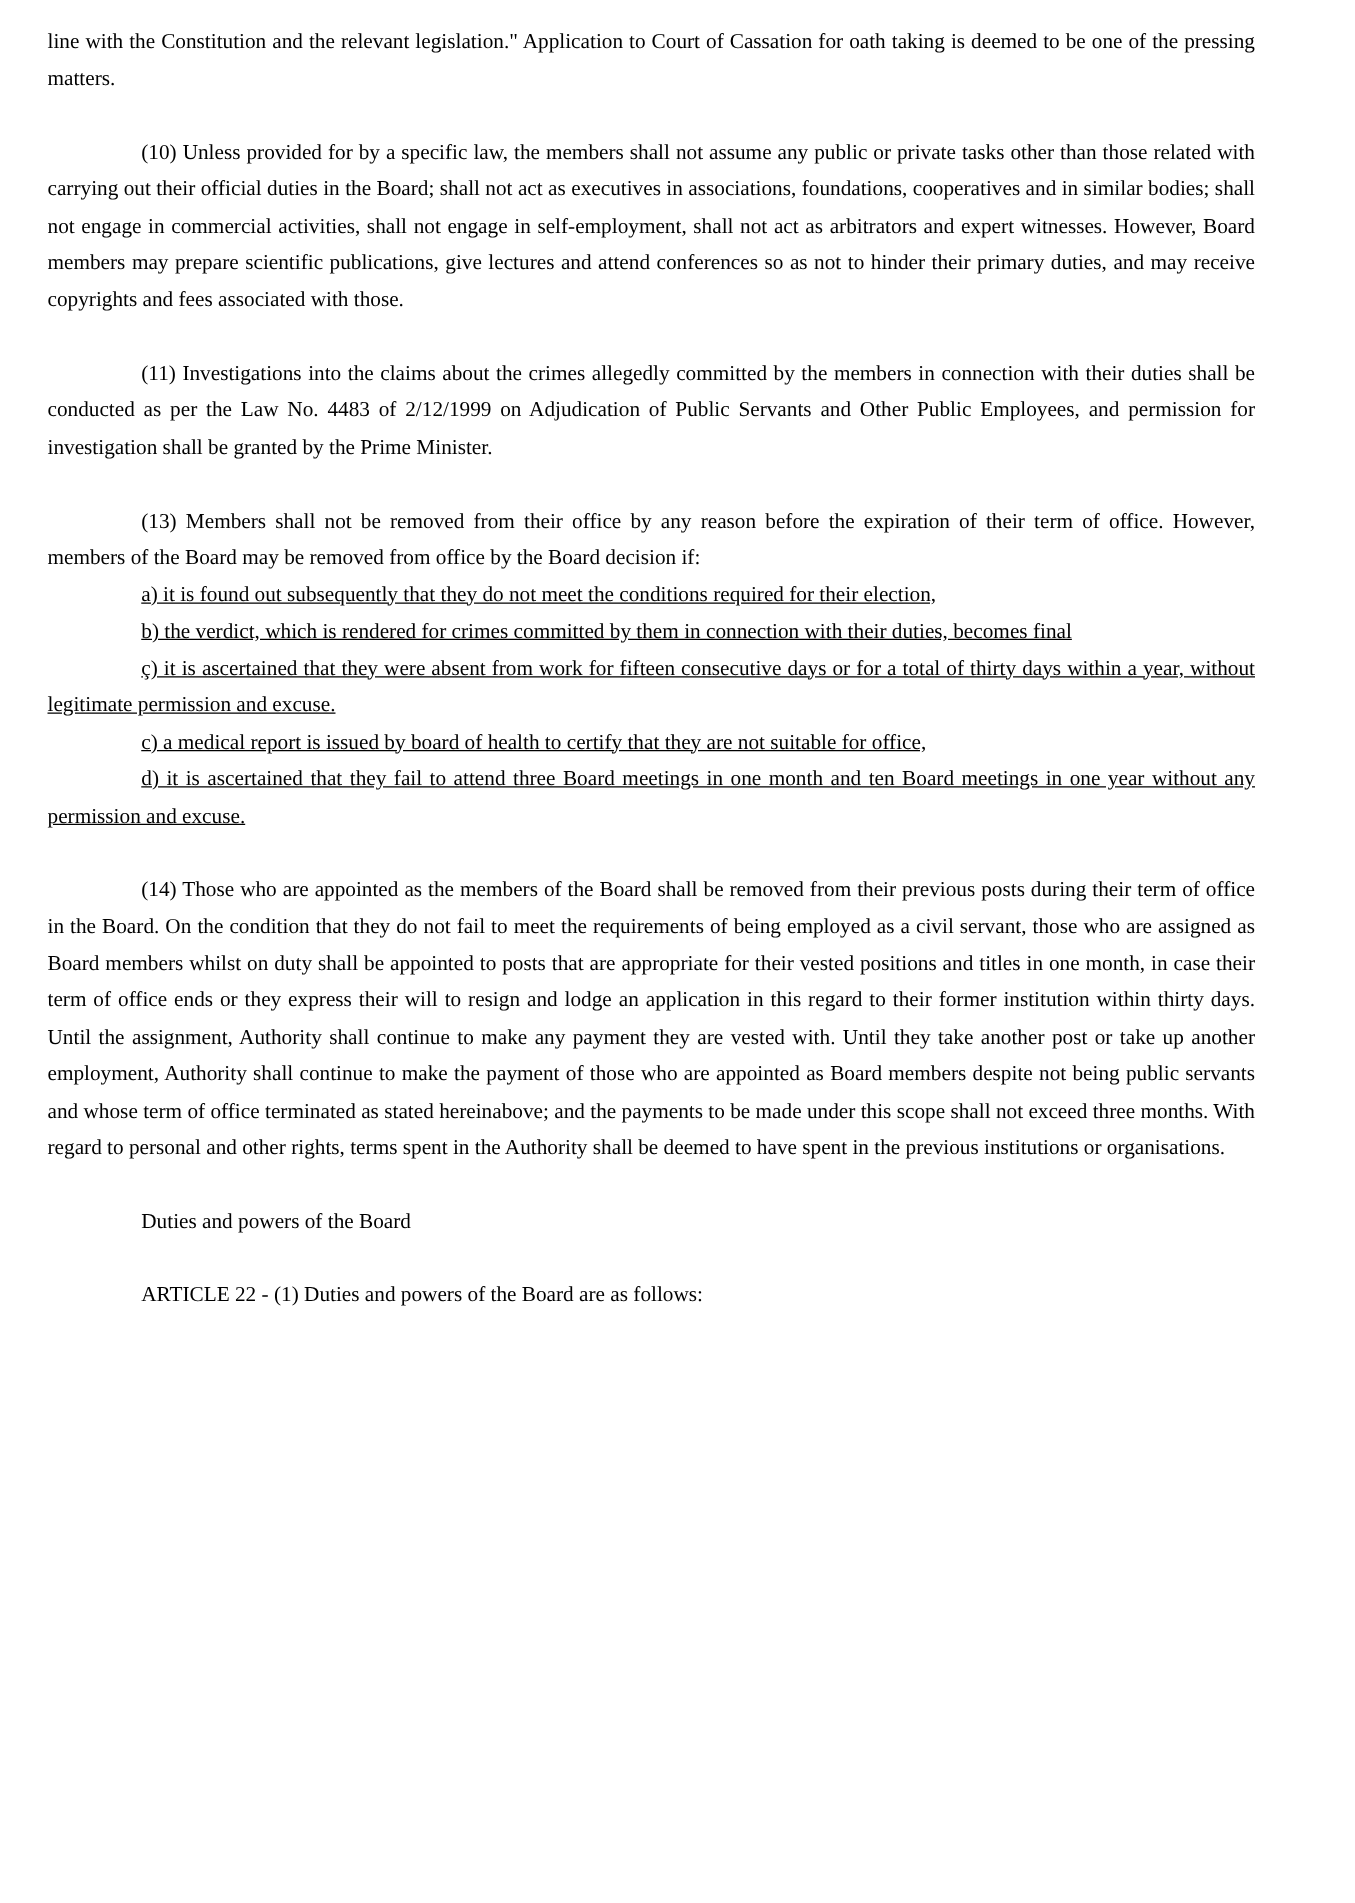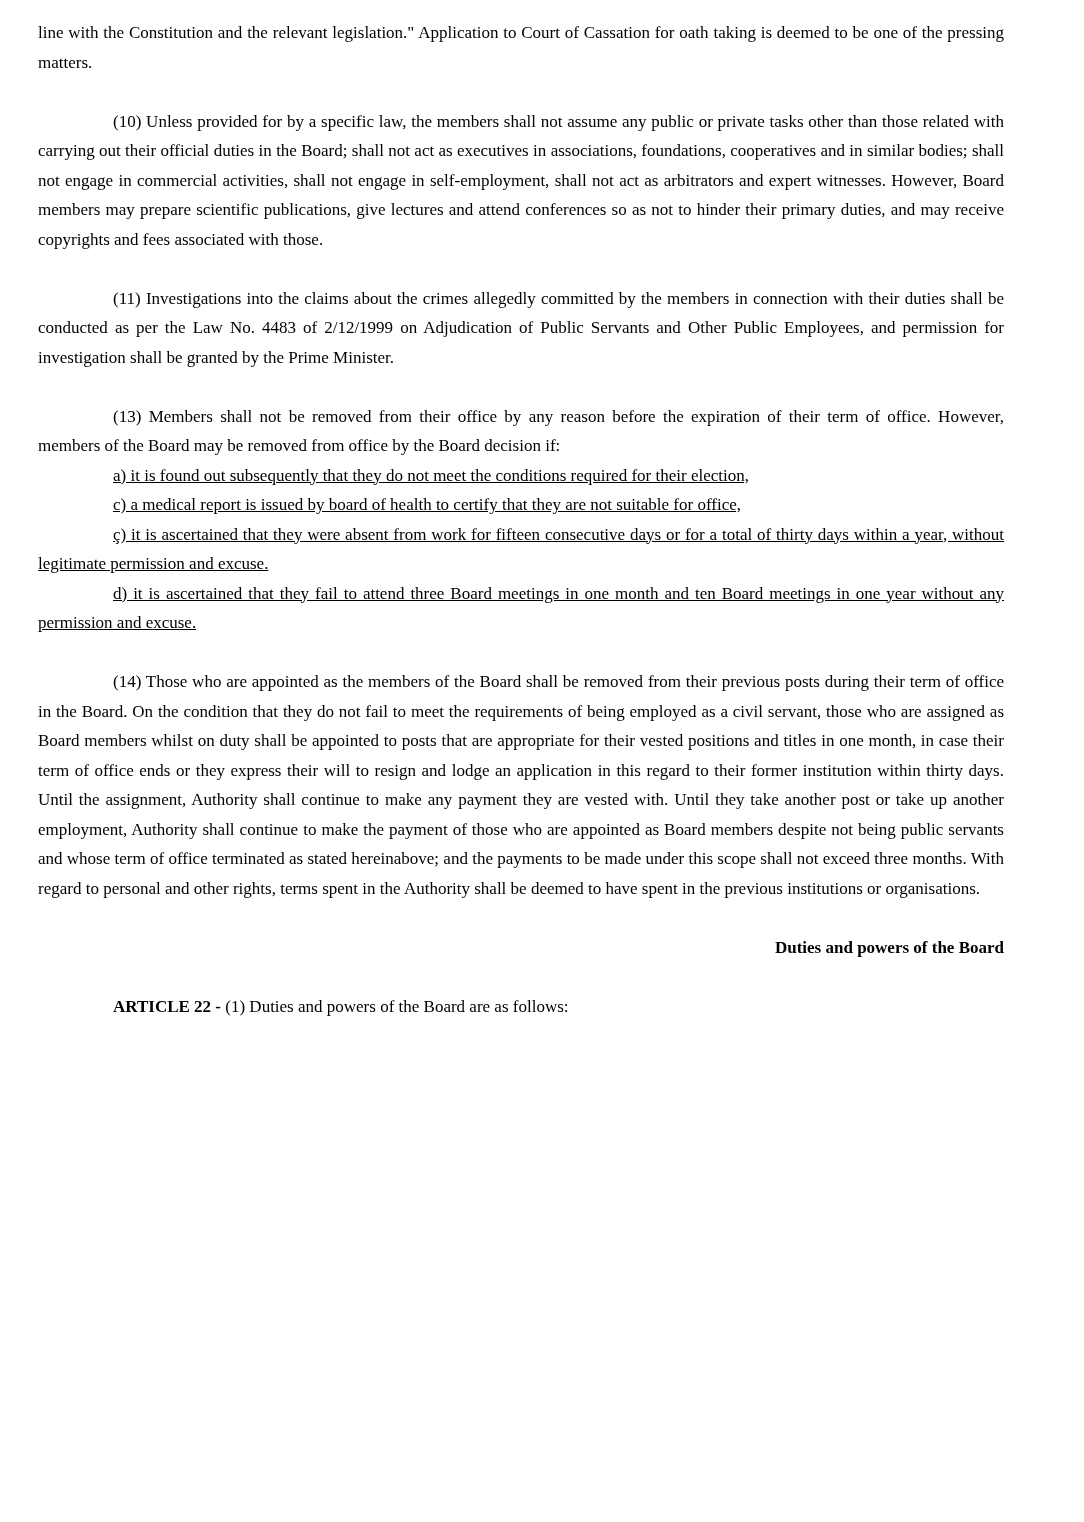--- a/index.html
+++ b/index.html
@@ -34,46 +34,46 @@
       margin-top: 29.5px;
     }
     .item {
       margin: 0;
       text-align: justify;
       text-indent: 75px;
       text-decoration: underline;
     }
     .heading {
       margin: 29.5px 0 0 75px;
-      font-weight: bold;
-      text-align: right;
+      font-weight: normal;
     }
     .article {
       margin: 29.5px 0 0 75px;
     }
     .article b {
-      font-weight: bold;
+      font-weight: normal;
     }
   </style>
 </head>
 <body>
 
 <div class="page">
   <p class="para">line with the Constitution and the relevant legislation." Application to Court of Cassation for oath taking is deemed to be one of the pressing matters.</p>
 
   <p class="para indent gap">(10) Unless provided for by a specific law, the members shall not assume any public or private tasks other than those related with carrying out their official duties in the Board; shall not act as executives in associations, foundations, cooperatives and in similar bodies; shall not engage in commercial activities, shall not engage in self-employment, shall not act as arbitrators and expert witnesses. However, Board members may prepare scientific publications, give lectures and attend conferences so as not to hinder their primary duties, and may receive copyrights and fees associated with those.</p>
 
   <p class="para indent gap">(11) Investigations into the claims about the crimes allegedly committed by the members in connection with their duties shall be conducted as per the Law No. 4483 of 2/12/1999 on Adjudication of Public Servants and Other Public Employees, and permission for investigation shall be granted by the Prime Minister.</p>
 
 
   <div>
     <p class="para indent gap">(13) Members shall not be removed from their office by any reason before the expiration of their term of office. However, members of the Board may be removed from office by the Board decision if:</p>
     <p class="item">a) it is found out subsequently that they do not meet the conditions required for their election,</p>
+    <p class="item">b) the verdict, which is rendered for crimes committed by them in connection with their duties, becomes final</p>
+    <p class="item">ç) it is ascertained that they were absent from work for fifteen consecutive days or for a total of thirty days within a year, without legitimate permission and excuse.</p>
     <p class="item">c) a medical report is issued by board of health to certify that they are not suitable for office,</p>
-    <p class="item">ç) it is ascertained that they were absent from work for fifteen consecutive days or for a total of thirty days within a year, without legitimate permission and excuse.</p>
     <p class="item">d) it is ascertained that they fail to attend three Board meetings in one month and ten Board meetings in one year without any permission and excuse.</p>
   </div>
 
   <p class="para indent gap">(14) Those who are appointed as the members of the Board shall be removed from their previous posts during their term of office in the Board. On the condition that they do not fail to meet the requirements of being employed as a civil servant, those who are assigned as Board members whilst on duty shall be appointed to posts that are appropriate for their vested positions and titles in one month, in case their term of office ends or they express their will to resign and lodge an application in this regard to their former institution within thirty days. Until the assignment, Authority shall continue to make any payment they are vested with. Until they take another post or take up another employment, Authority shall continue to make the payment of those who are appointed as Board members despite not being public servants and whose term of office terminated as stated hereinabove; and the payments to be made under this scope shall not exceed three months. With regard to personal and other rights, terms spent in the Authority shall be deemed to have spent in the previous institutions or organisations.</p>
 
   <p class="heading">Duties and powers of the Board</p>
 
   <p class="article"><b>ARTICLE 22 -</b><span> (1) Duties and powers of the Board are as follows:</span></p>
 </div>
 

